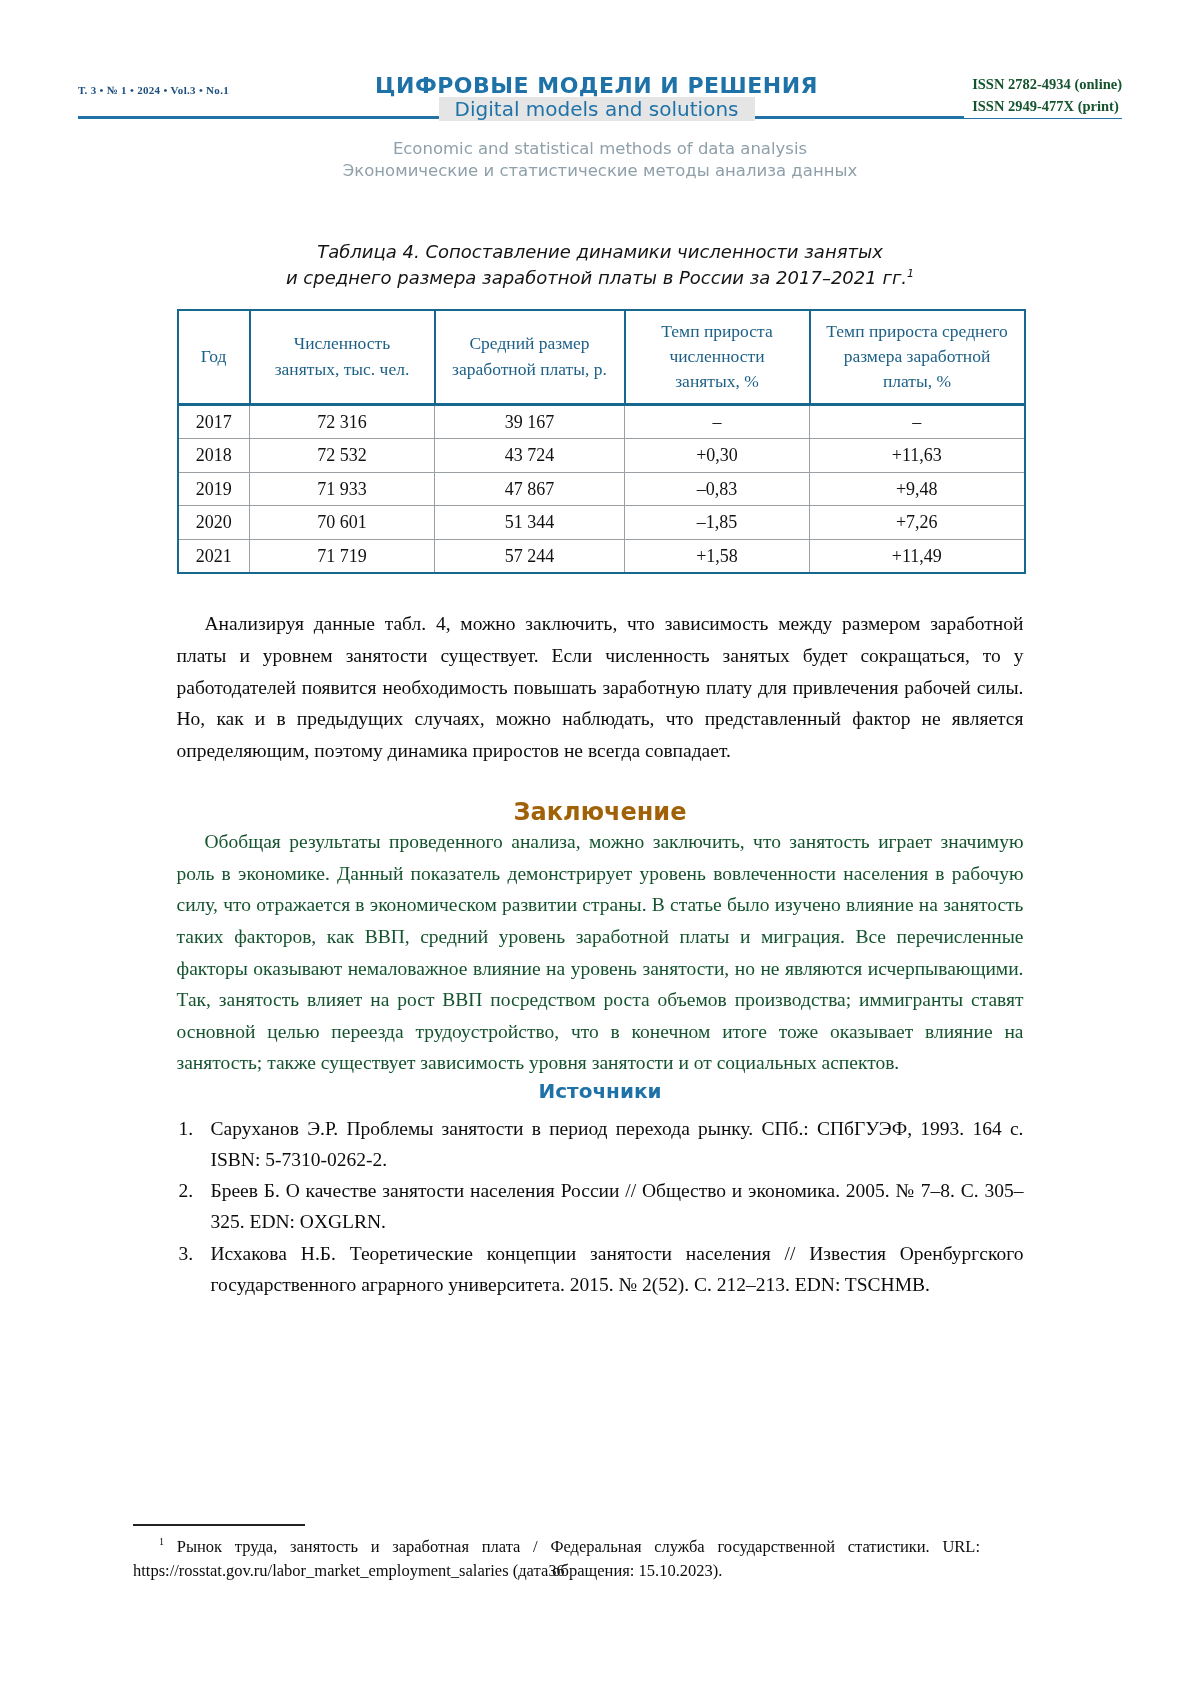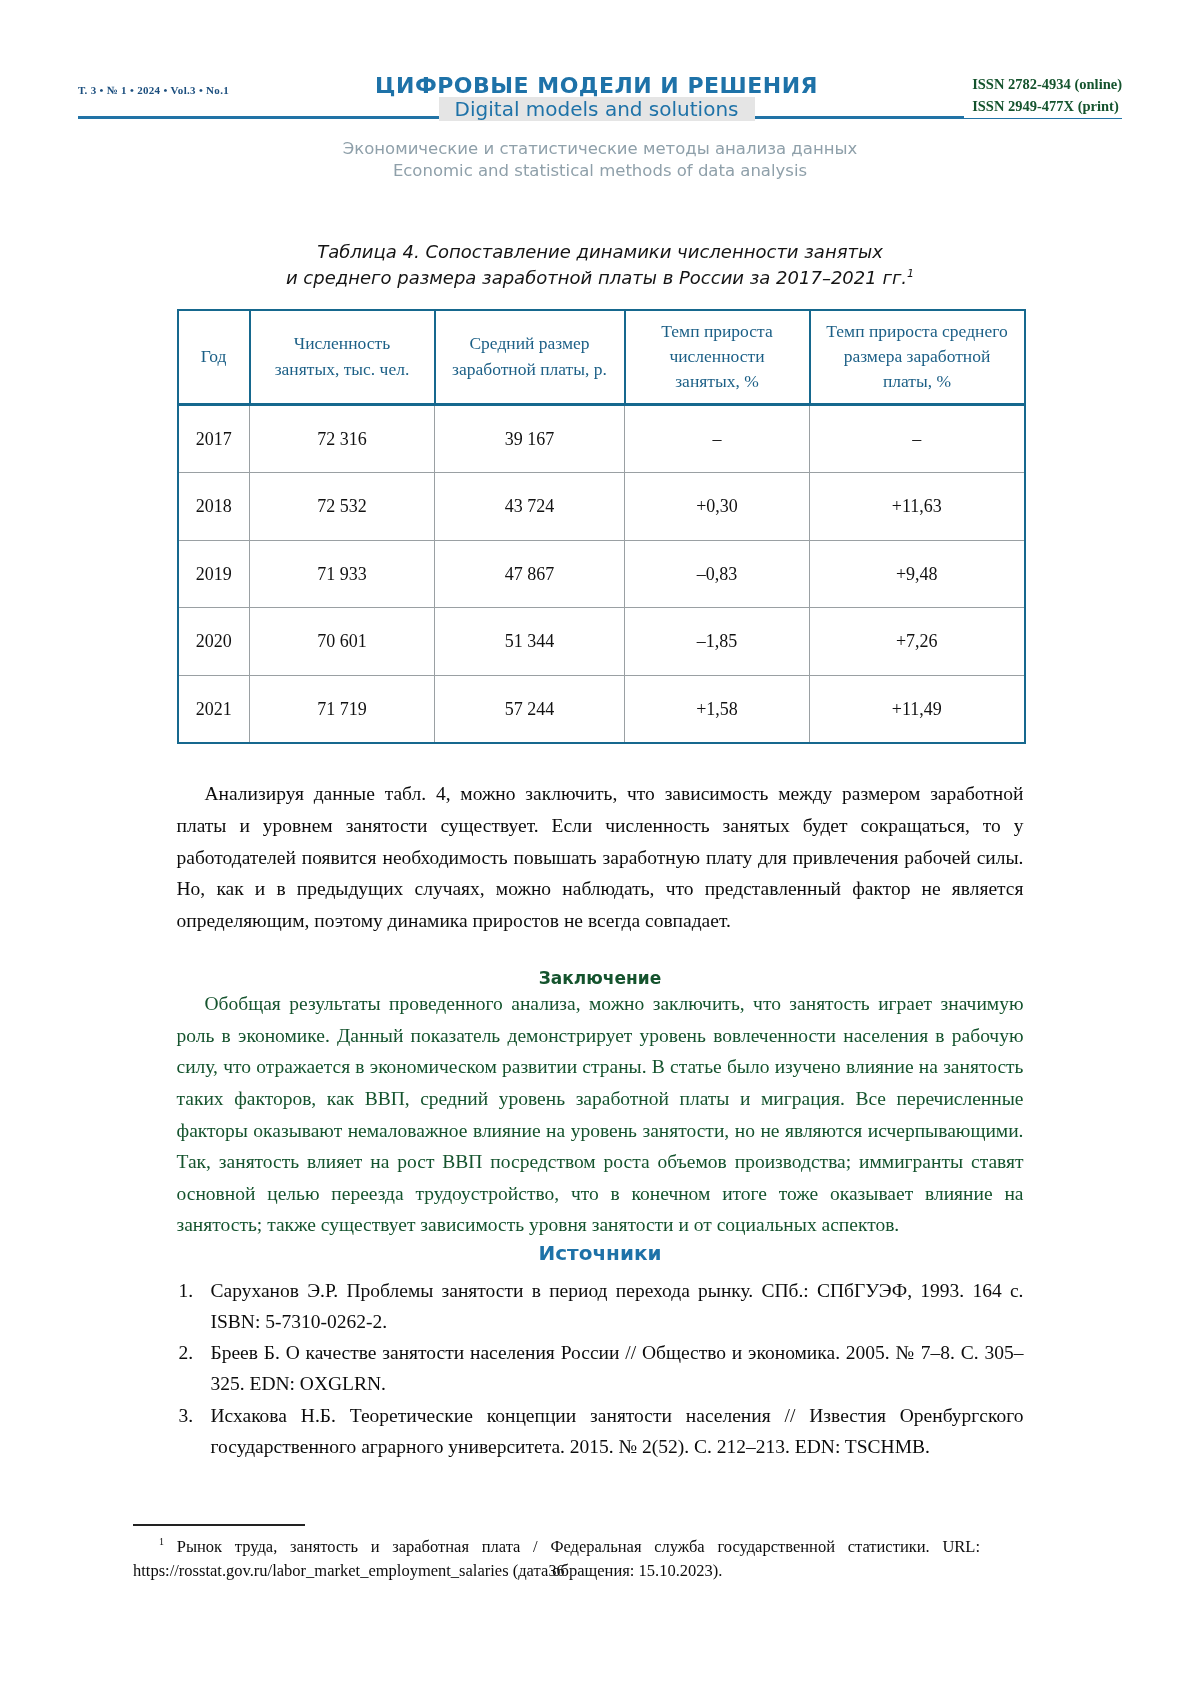--- a/index.html
+++ b/index.html
@@ -124,21 +124,21 @@
     padding: 8px 10px;
     line-height: 1.45;
     background: #ffffff;
   }
   table.data-table td {
     border: 1px solid #9aa0a3;
     font-size: 18px;
     color: #111111;
     text-align: center;
     vertical-align: middle;
-    padding: 22px 8px;
+    padding: 5px 8px;
     line-height: 1.25;
   }
   table.data-table tr td:first-child { border-left: 2.5px solid #16688e; }
   table.data-table tr td:last-child  { border-right: 2.5px solid #16688e; }
   table.data-table tr:last-child td  { border-bottom: 2.5px solid #16688e; border-radius: 8px; }
   .col-year   { width: 72px;  }
   .col-emp    { width: 185px; }
   .col-salary { width: 190px; }
   .col-growth1{ width: 185px; }
   .col-growth2{ width: 215px; }
@@ -149,22 +149,22 @@
     line-height: 1.62;
     text-align: justify;
     text-indent: 28px;
     color: #0c0c0c;
   }
   .section-heading {
     margin-top: 32px;
     text-align: center;
     font-family: "DejaVu Sans", sans-serif;
     font-weight: bold;
-    font-size: 17px;
-    color: #14532d;
+    font-size: 24px;
+    color: #a16207;
   }
   .conclusion-paragraph {
     margin-top: 0;
     font-size: 19.5px;
     line-height: 1.62;
     text-align: justify;
     text-indent: 28px;
     color: #14532d;
   }
   .sources-heading {
@@ -239,22 +239,22 @@
         <div class="journal-title-en">Digital models and solutions</div>
       </div>
       <div class="issn-block">
         <div>ISSN 2782-4934 (online)</div>
         <div>ISSN 2949-477X (print)</div>
       </div>
     </div>
   </div>
 
   <div class="section-subtitle">
+    <div>Economic and statistical methods of data analysis</div>
     <div>Экономические и статистические методы анализа данных</div>
-    <div>Economic and statistical methods of data analysis</div>
   </div>
 
   <div class="content">
 
     <div class="table-caption">
       <div>Таблица 4. Сопоставление динамики численности занятых</div>
       <div><span>и среднего размера заработной платы в России за 2017–2021 гг.</span><sup>1</sup></div>
     </div>
 
     <table class="data-table">

